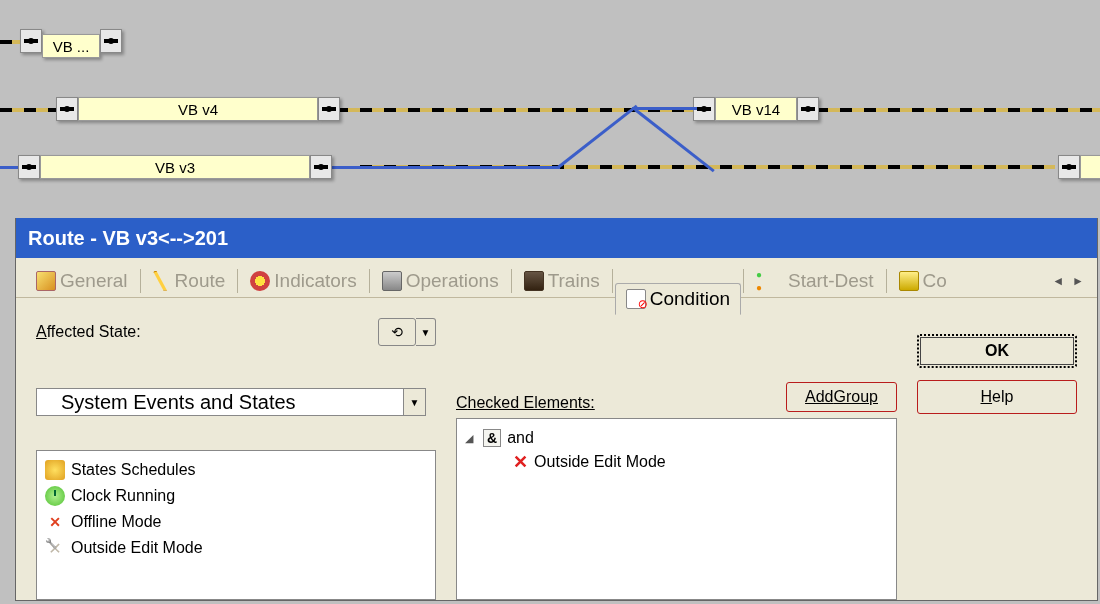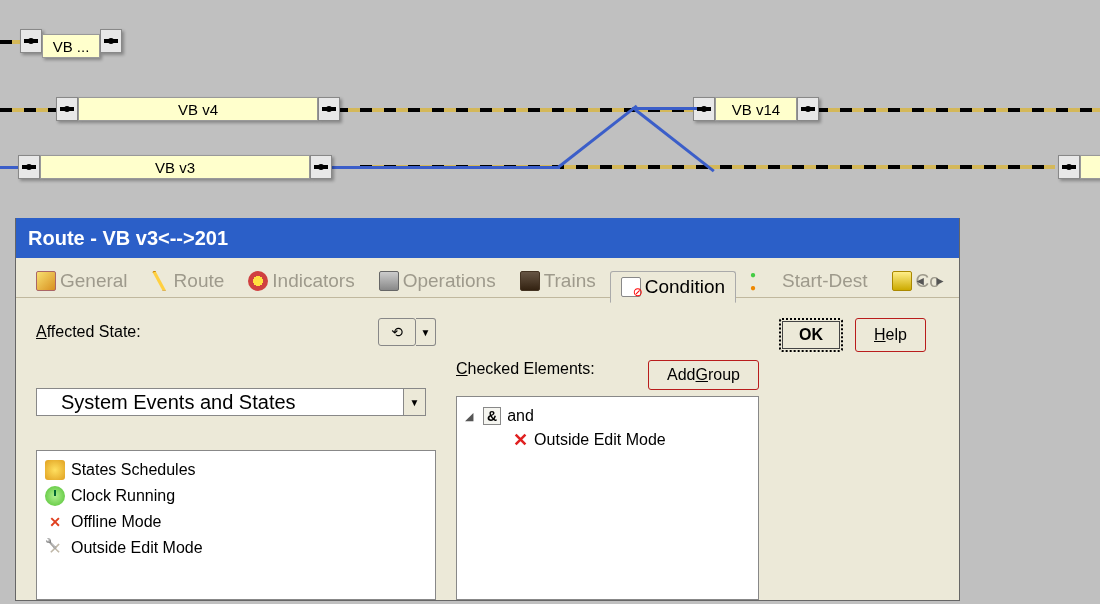--- a/index.html
+++ b/index.html
@@ -87,21 +87,21 @@
     width: 14px;
     height: 4px;
     background: #000;
   }
   
   
   .dialog {
     position: absolute;
     top: 218px;
     left: 15px;
-    width: 945px;
+    width: 1083px;
     height: 383px;
     background: #ece9d8;
     border: 1px solid #666;
     border-top: none;
   }
   
   .titlebar {
     background: linear-gradient(to right, #0a246a, #3a6ea5, #0a246a);
     background: #2b5fc8;
     color: #fff;
@@ -134,21 +134,21 @@
     white-space: nowrap;
   }
   
   .tab.active {
     color: #000;
     background: #ece9d8;
     border: 1px solid #aaa;
     border-bottom: 1px solid #ece9d8;
     border-radius: 3px 3px 0 0;
     position: relative;
-    top: 6px;
+    top: 18px;
   }
   
   .tab-sep {
     width: 1px;
     height: 24px;
     background: #b5b09a;
     margin: 0 2px;
   }
   
   .tab-scroll {
@@ -201,23 +201,24 @@
   
   .mid-col {
     flex: 1;
     display: flex;
     flex-direction: column;
   }
   
   .right-col {
     width: 160px;
     display: flex;
-    flex-direction: row;
+    flex-direction: column;
     gap: 12px;
     padding-top: 0;
+    margin-top: 16px;
   }
   
   .field-row {
     display: flex;
     align-items: center;
     margin-bottom: 14px;
     font-size: 16px;
   }
   
   .field-label {
@@ -355,23 +356,24 @@
   }
   .btn.default {
     border: 2px dotted #000;
     outline: 1px solid #444;
     outline-offset: -4px;
     font-weight: bold;
   }
   
   .mid-header {
     display: flex;
-    align-items: flex-start;
+    align-items: flex-end;
     justify-content: space-between;
-    margin-top: 42px;
+    margin-top: 64px;
+    text-decoration: underline;
   }
   
 </style>
 </head>
 <body>
 
 <div class="track-area">
 
   <div class="track-line dashed-line" style="left:0;top:40px;width:25px;"></div>
   <div class="connector" style="left:20px;top:29px;"></div>

